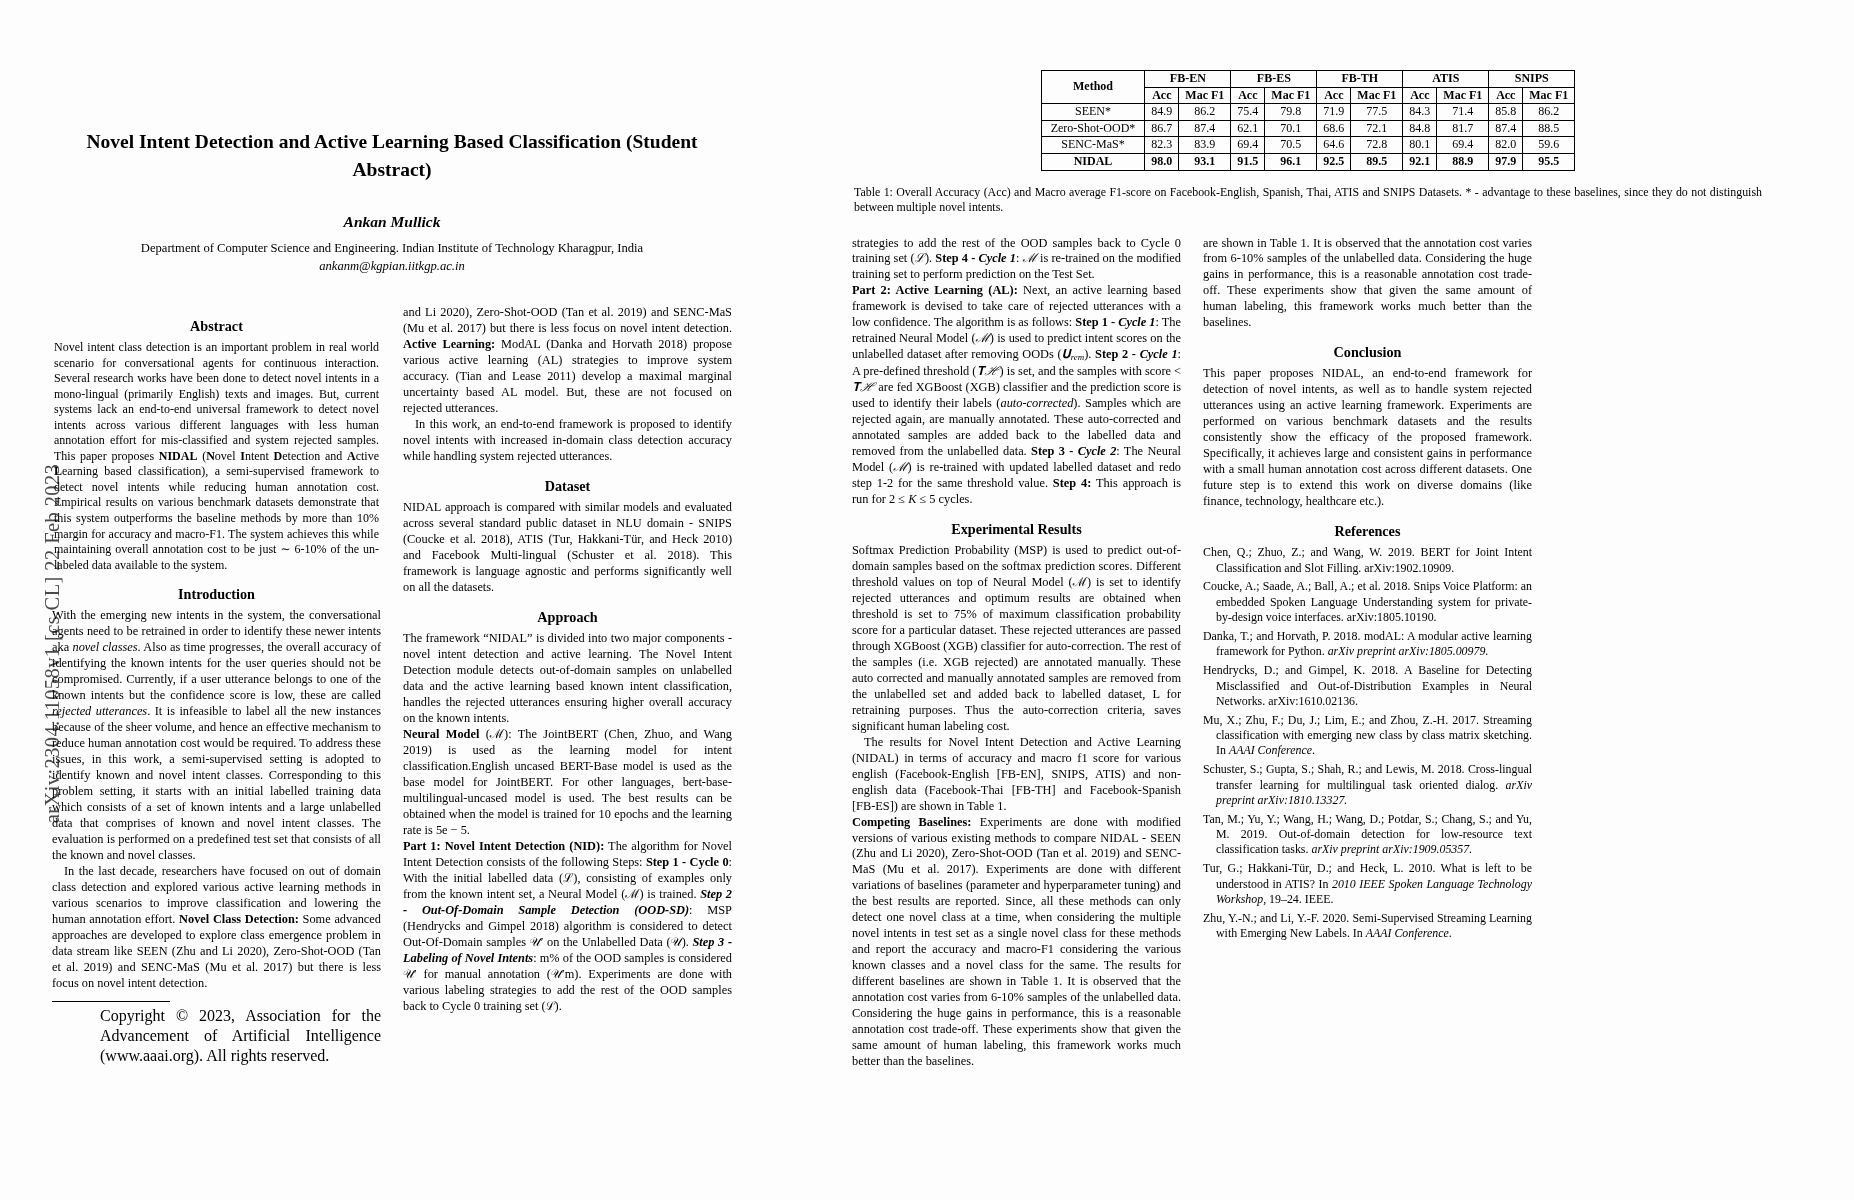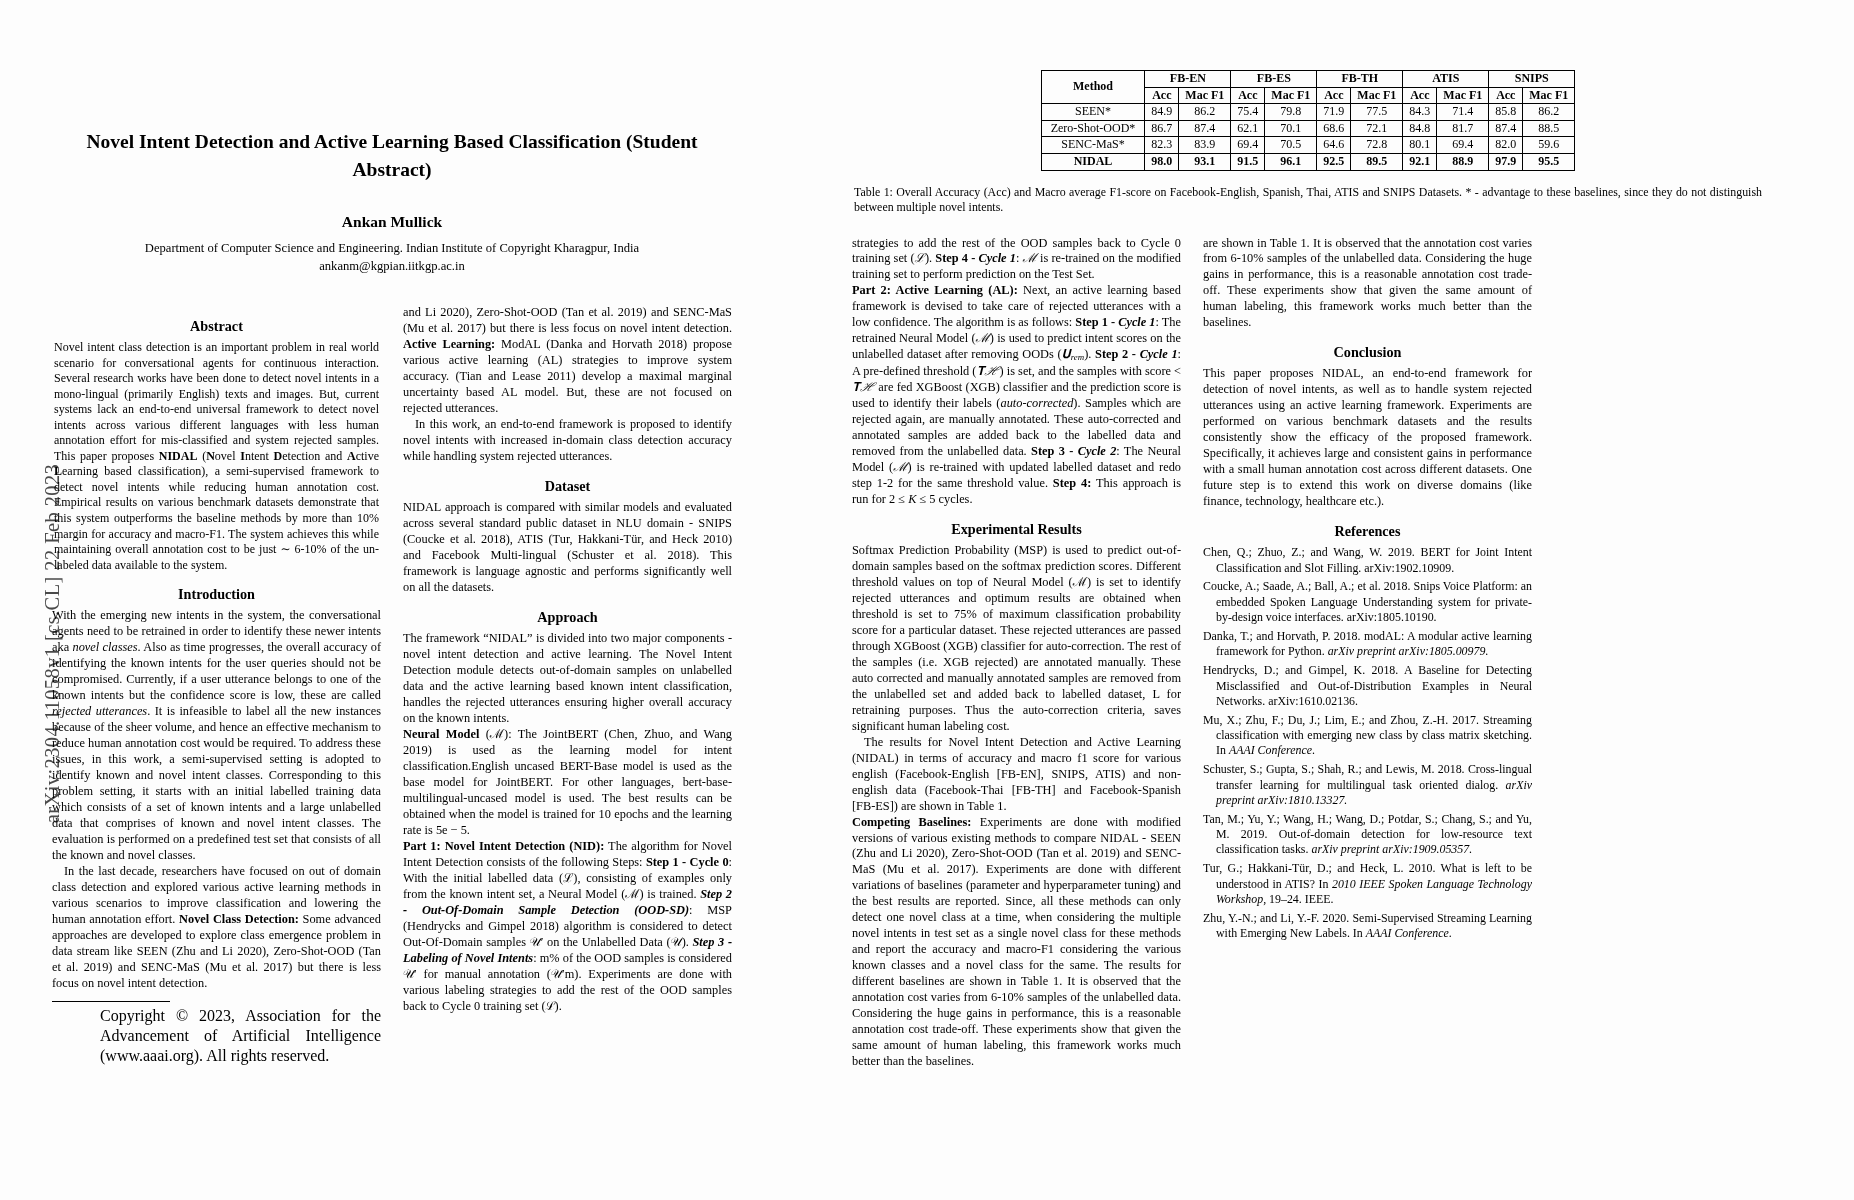--- a/index.html
+++ b/index.html
@@ -48,31 +48,33 @@
     font-weight: bold;
     text-align: center;
     line-height: 1.42;
     margin: 24px 18px 0 18px;
   }
   .author {
     font-size: 15.5px;
     font-weight: bold;
     text-align: center;
     margin-top: 30px;
+    font-style: italic;
   }
   .affil {
     font-size: 12.6px;
     text-align: center;
     line-height: 1.38;
     margin-top: 9px;
   }
   .email {
     font-size: 12.6px;
     text-align: center;
     line-height: 1.38;
+    font-style: italic;
   }
   .two-col {
     margin-top: 30px;
     display: flex;
     gap: 22px;
   }
   .col {
     width: 329px;
     position: relative;
   }
@@ -163,21 +165,21 @@
 <body>
 
 <div class="page">
 
   <div class="arxiv-stamp">arXiv:2304.11058v1  [cs.CL]  22 Feb 2023</div>
 
   <div class="left-half">
 
     <div class="paper-title">Novel Intent Detection and Active Learning Based Classification (Student Abstract)</div>
     <div class="author">Ankan Mullick</div>
-    <div class="affil">Department of Computer Science and Engineering. Indian Institute of Copyright Kharagpur, India</div>
+    <div class="affil">Department of Computer Science and Engineering. Indian Institute of Technology Kharagpur, India</div>
     <div class="email">ankanm@kgpian.iitkgp.ac.in</div>
 
     <div class="two-col">
 
       <div class="col">
         <div class="abs-wrap">
           <div class="sec-head">Abstract</div>
           <p class="abstract-body"><span>Novel intent class detection is an important problem in real world scenario for conversational agents for continuous interaction. Several research works have been done to detect novel intents in a mono-lingual (primarily English) texts and images. But, current systems lack an end-to-end universal framework to detect novel intents across various different languages with less human annotation effort for mis-classified and system rejected samples. This paper proposes </span><span class="bd">NIDAL</span> (<span class="bd">N</span>ovel <span class="bd">I</span>ntent <span class="bd">D</span>etection and <span class="bd">A</span>ctive <span class="bd">L</span>earning based classification), a semi-supervised framework to detect novel intents while reducing human annotation cost. Empirical results on various benchmark datasets demonstrate that this system outperforms the baseline methods by more than 10% margin for accuracy and macro-F1. The system achieves this while maintaining overall annotation cost to be just ∼ 6-10% of the un-labeled data available to the system.</p>
         </div>
 

